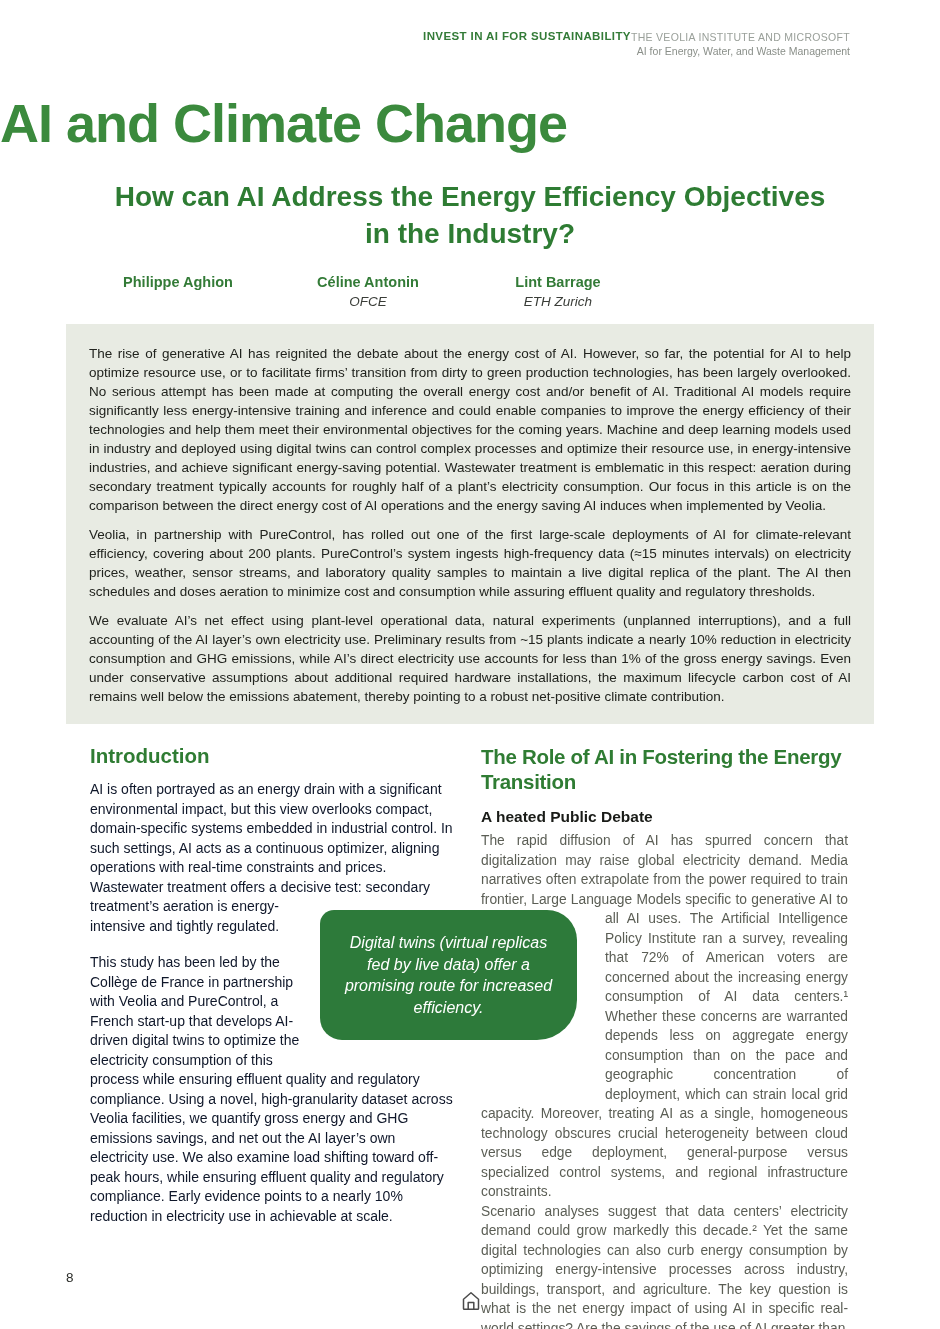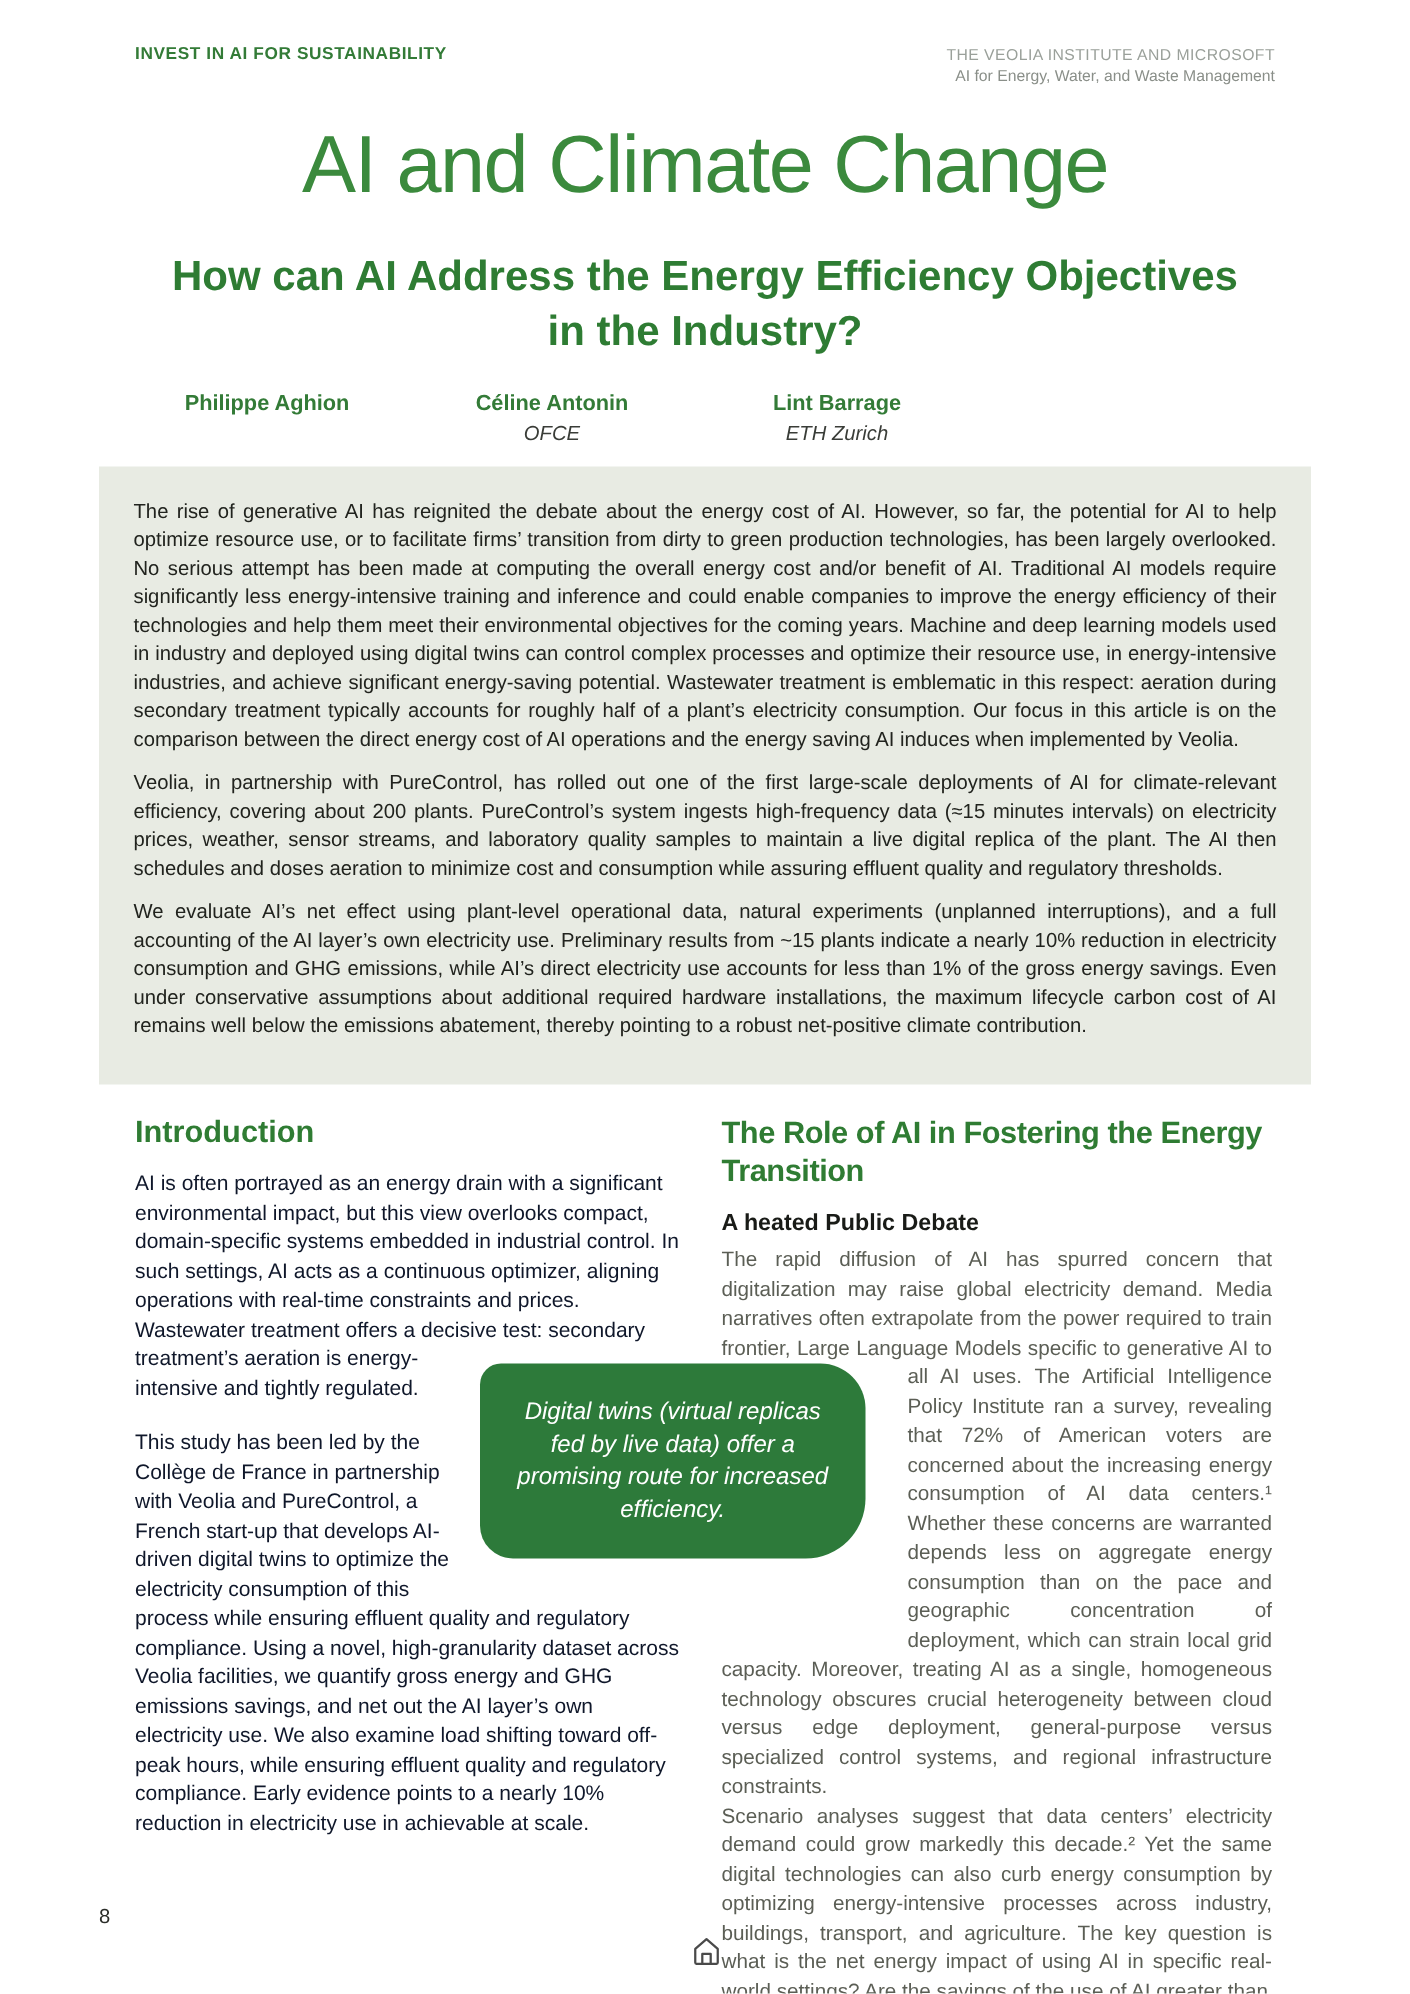--- a/index.html
+++ b/index.html
@@ -3,38 +3,38 @@
 <meta charset="utf-8">
 <style>
   * { margin:0; padding:0; box-sizing:border-box; }
   body { background:#ffffff; }
   .page {
     position:relative; width:940px; height:1329px; margin:0 auto;
     background:#ffffff; font-family:"Liberation Sans", sans-serif;
     overflow:hidden;
   }
   
-  .header { display:flex; justify-content:space-between; align-items:flex-start; padding:30px 90px 0 90px; }
+  .header { display:flex; justify-content:flex-end; align-items:flex-start; padding:30px 90px 0 90px; }
   .header-left { color:#337b37; font-size:11.5px; font-weight:bold; letter-spacing:.4px; }
   .header-right { text-align:right; line-height:14px; }
   .header-right .hr1 { color:#9aa09a; font-size:10.5px; letter-spacing:.3px; }
   .header-right .hr2 { color:#8a8f89; font-size:10.5px; }
   
-  .title { margin-top:21px; text-align:center; color:#3b8a3d; font-size:54px; font-weight:400; letter-spacing:-1px; }
+  .title { margin-top:34px; color:#3b8a3d; font-size:54px; font-weight:700; letter-spacing:-1px; }
   .subtitle { margin-top:24px; text-align:center; color:#2e7c33; font-size:28px; font-weight:bold; line-height:37px; }
   .subtitle span { display:block; }
   
   .authors { display:flex; margin-top:22px; padding-left:83px; width:843px; }
   .author { width:190px; text-align:center; }
   .author .name { color:#337b37; font-weight:bold; font-size:14.5px; }
   .author .affil { margin-top:3px; color:#3a3d38; font-size:13.5px; font-style:italic; line-height:17px; }
   
   .abstract { margin:14px 66px 0 66px; background:#e8ebe3; padding:20px 23px 18px 23px; }
   .abstract p { font-size:13.5px; line-height:19px; text-align:justify; color:#21231e; margin-bottom:10px; }
-  .abstract p:last-child { margin-bottom:12px; }
+  .abstract p:last-child { margin-bottom:0; }
   
   .columns { position:relative; display:flex; gap:26px; margin:20px 92px 0 90px; }
   .col-left { width:365px; }
   .col-right { width:367px; }
   .sec-heading { color:#2f7c33; font-size:20.5px; font-weight:bold; margin-bottom:12px; }
   .col-right .sec-heading { letter-spacing:-0.3px; line-height:25px; margin-bottom:8px; }
   .sub-heading { color:#191b17; font-size:15.5px; font-weight:bold; margin:14px 0 5px 0; }
   .col-left p { font-size:14px; line-height:19.5px; color:#0f172a; margin-bottom:17px; }
   .col-right p { font-size:13.8px; line-height:19.5px; color:#5b5e55; text-align:justify; }
   .sp-r { float:right; width:142px; height:170px; margin-left:10px; }

